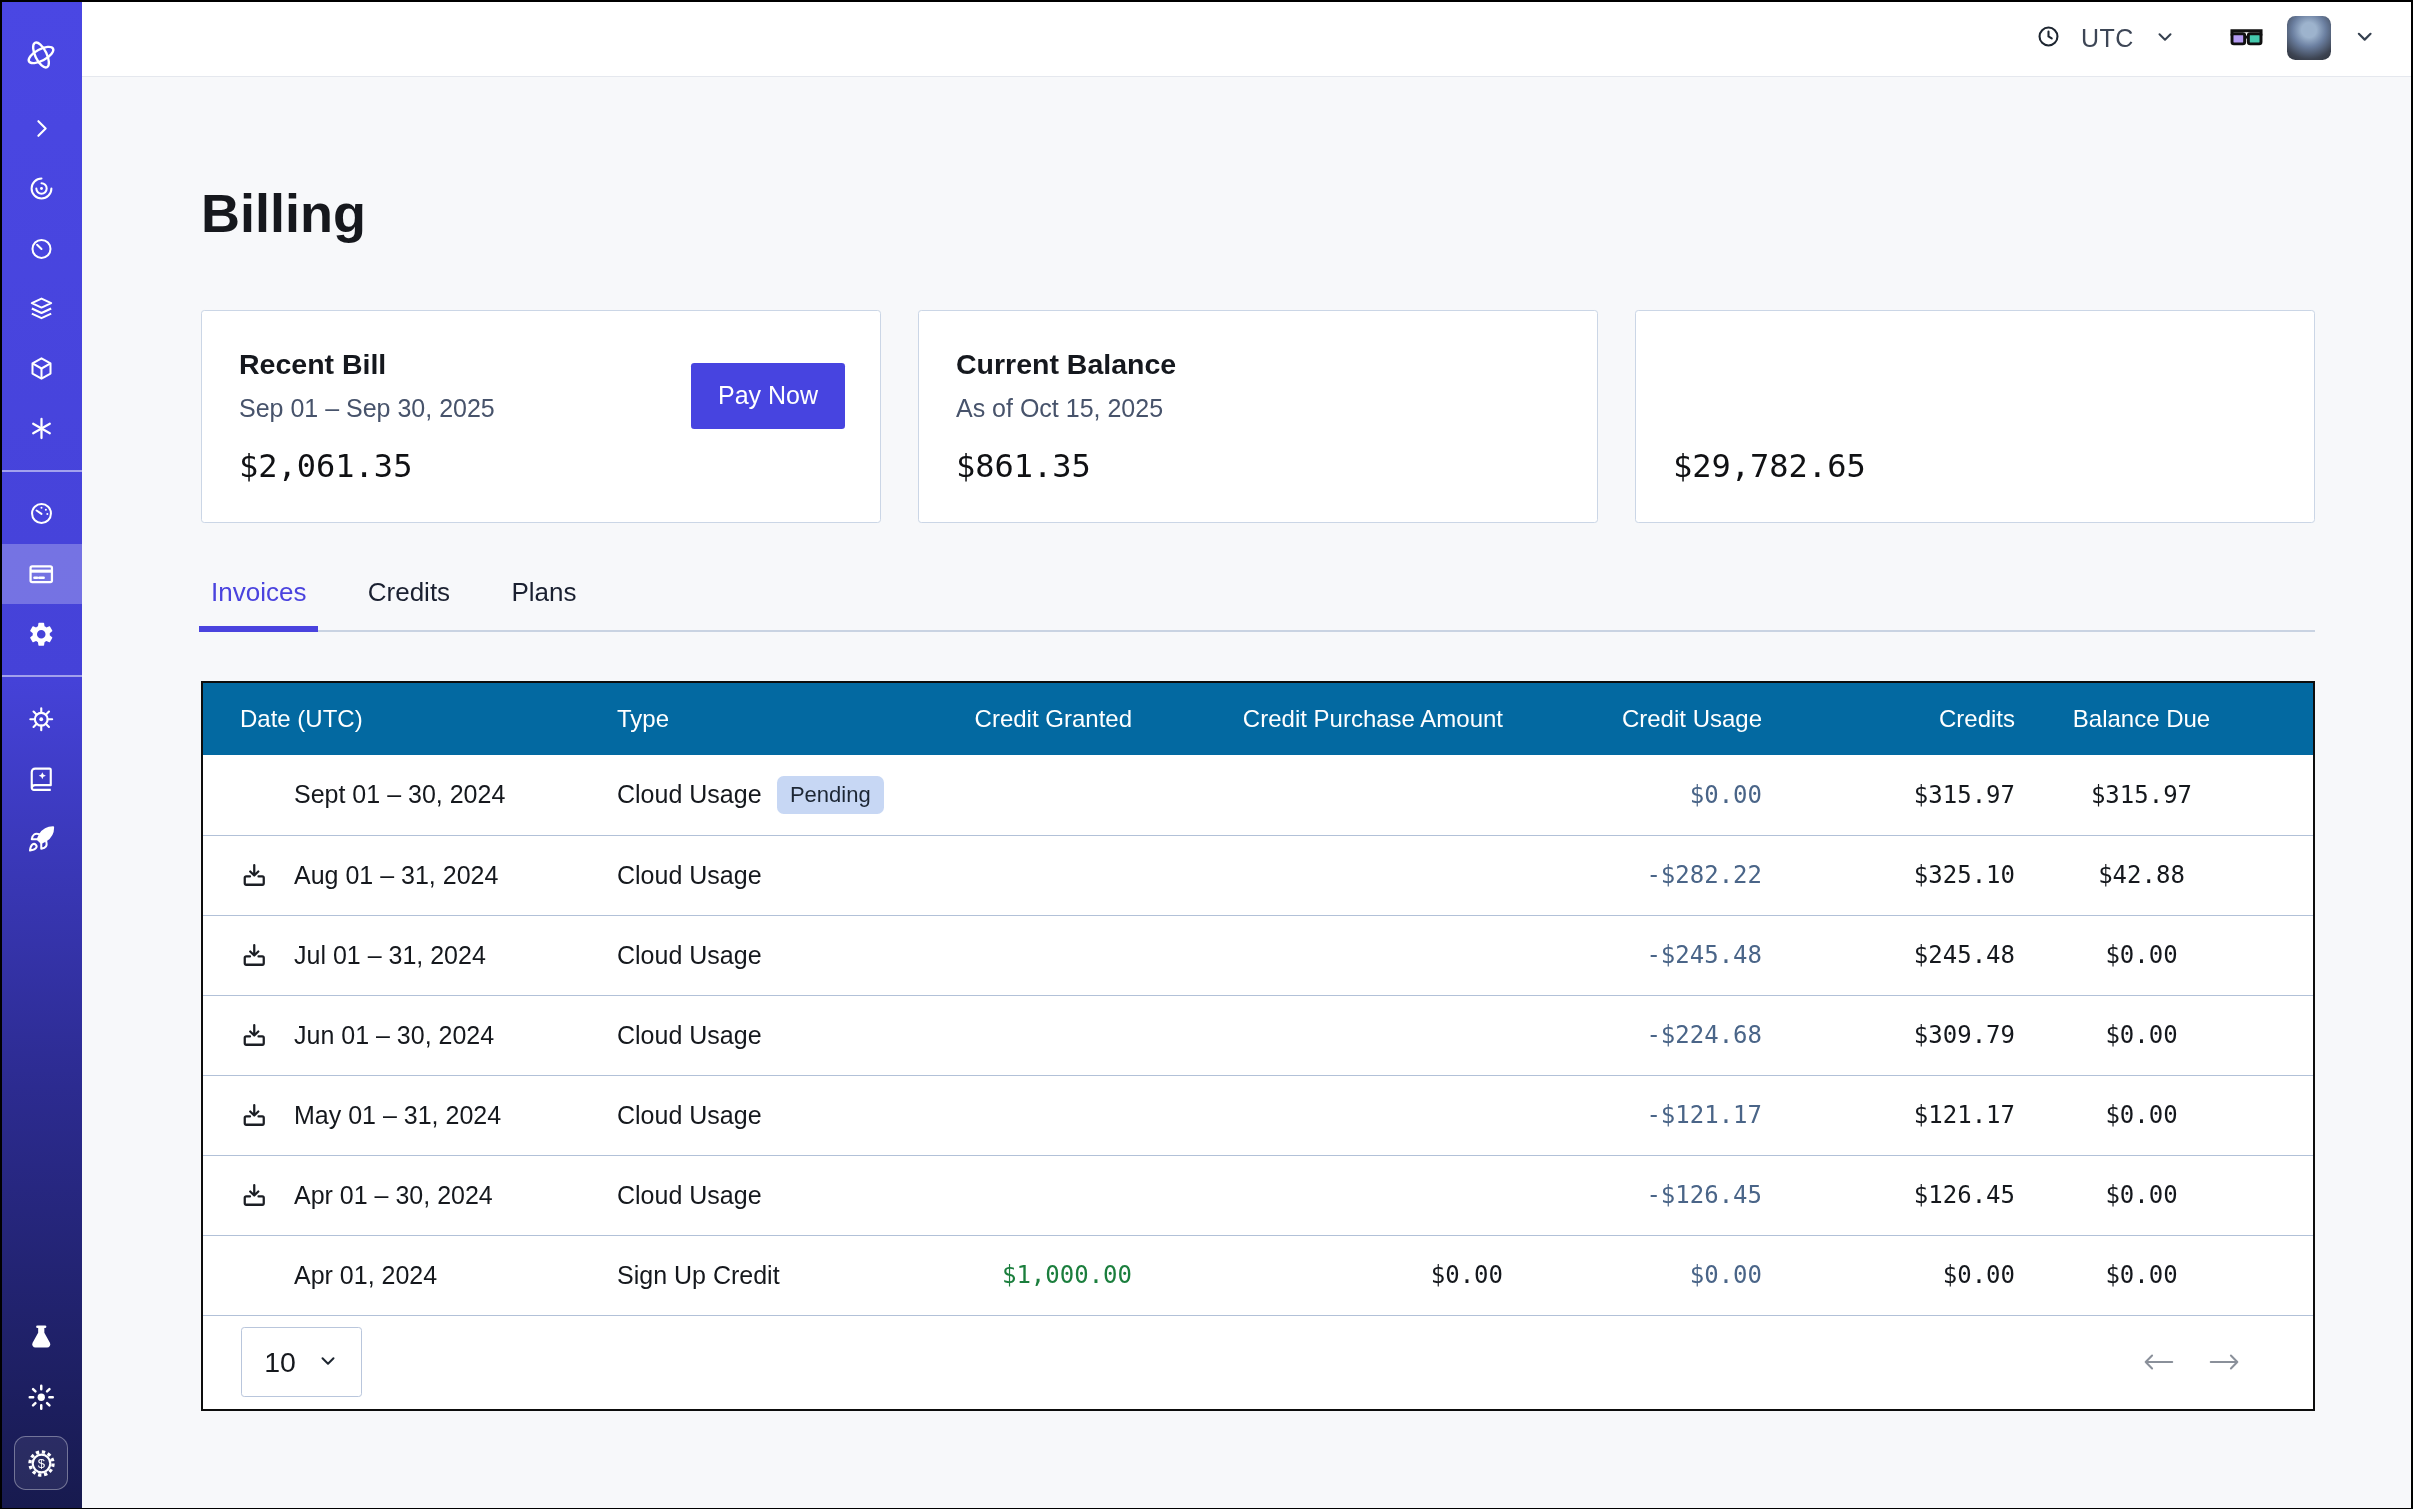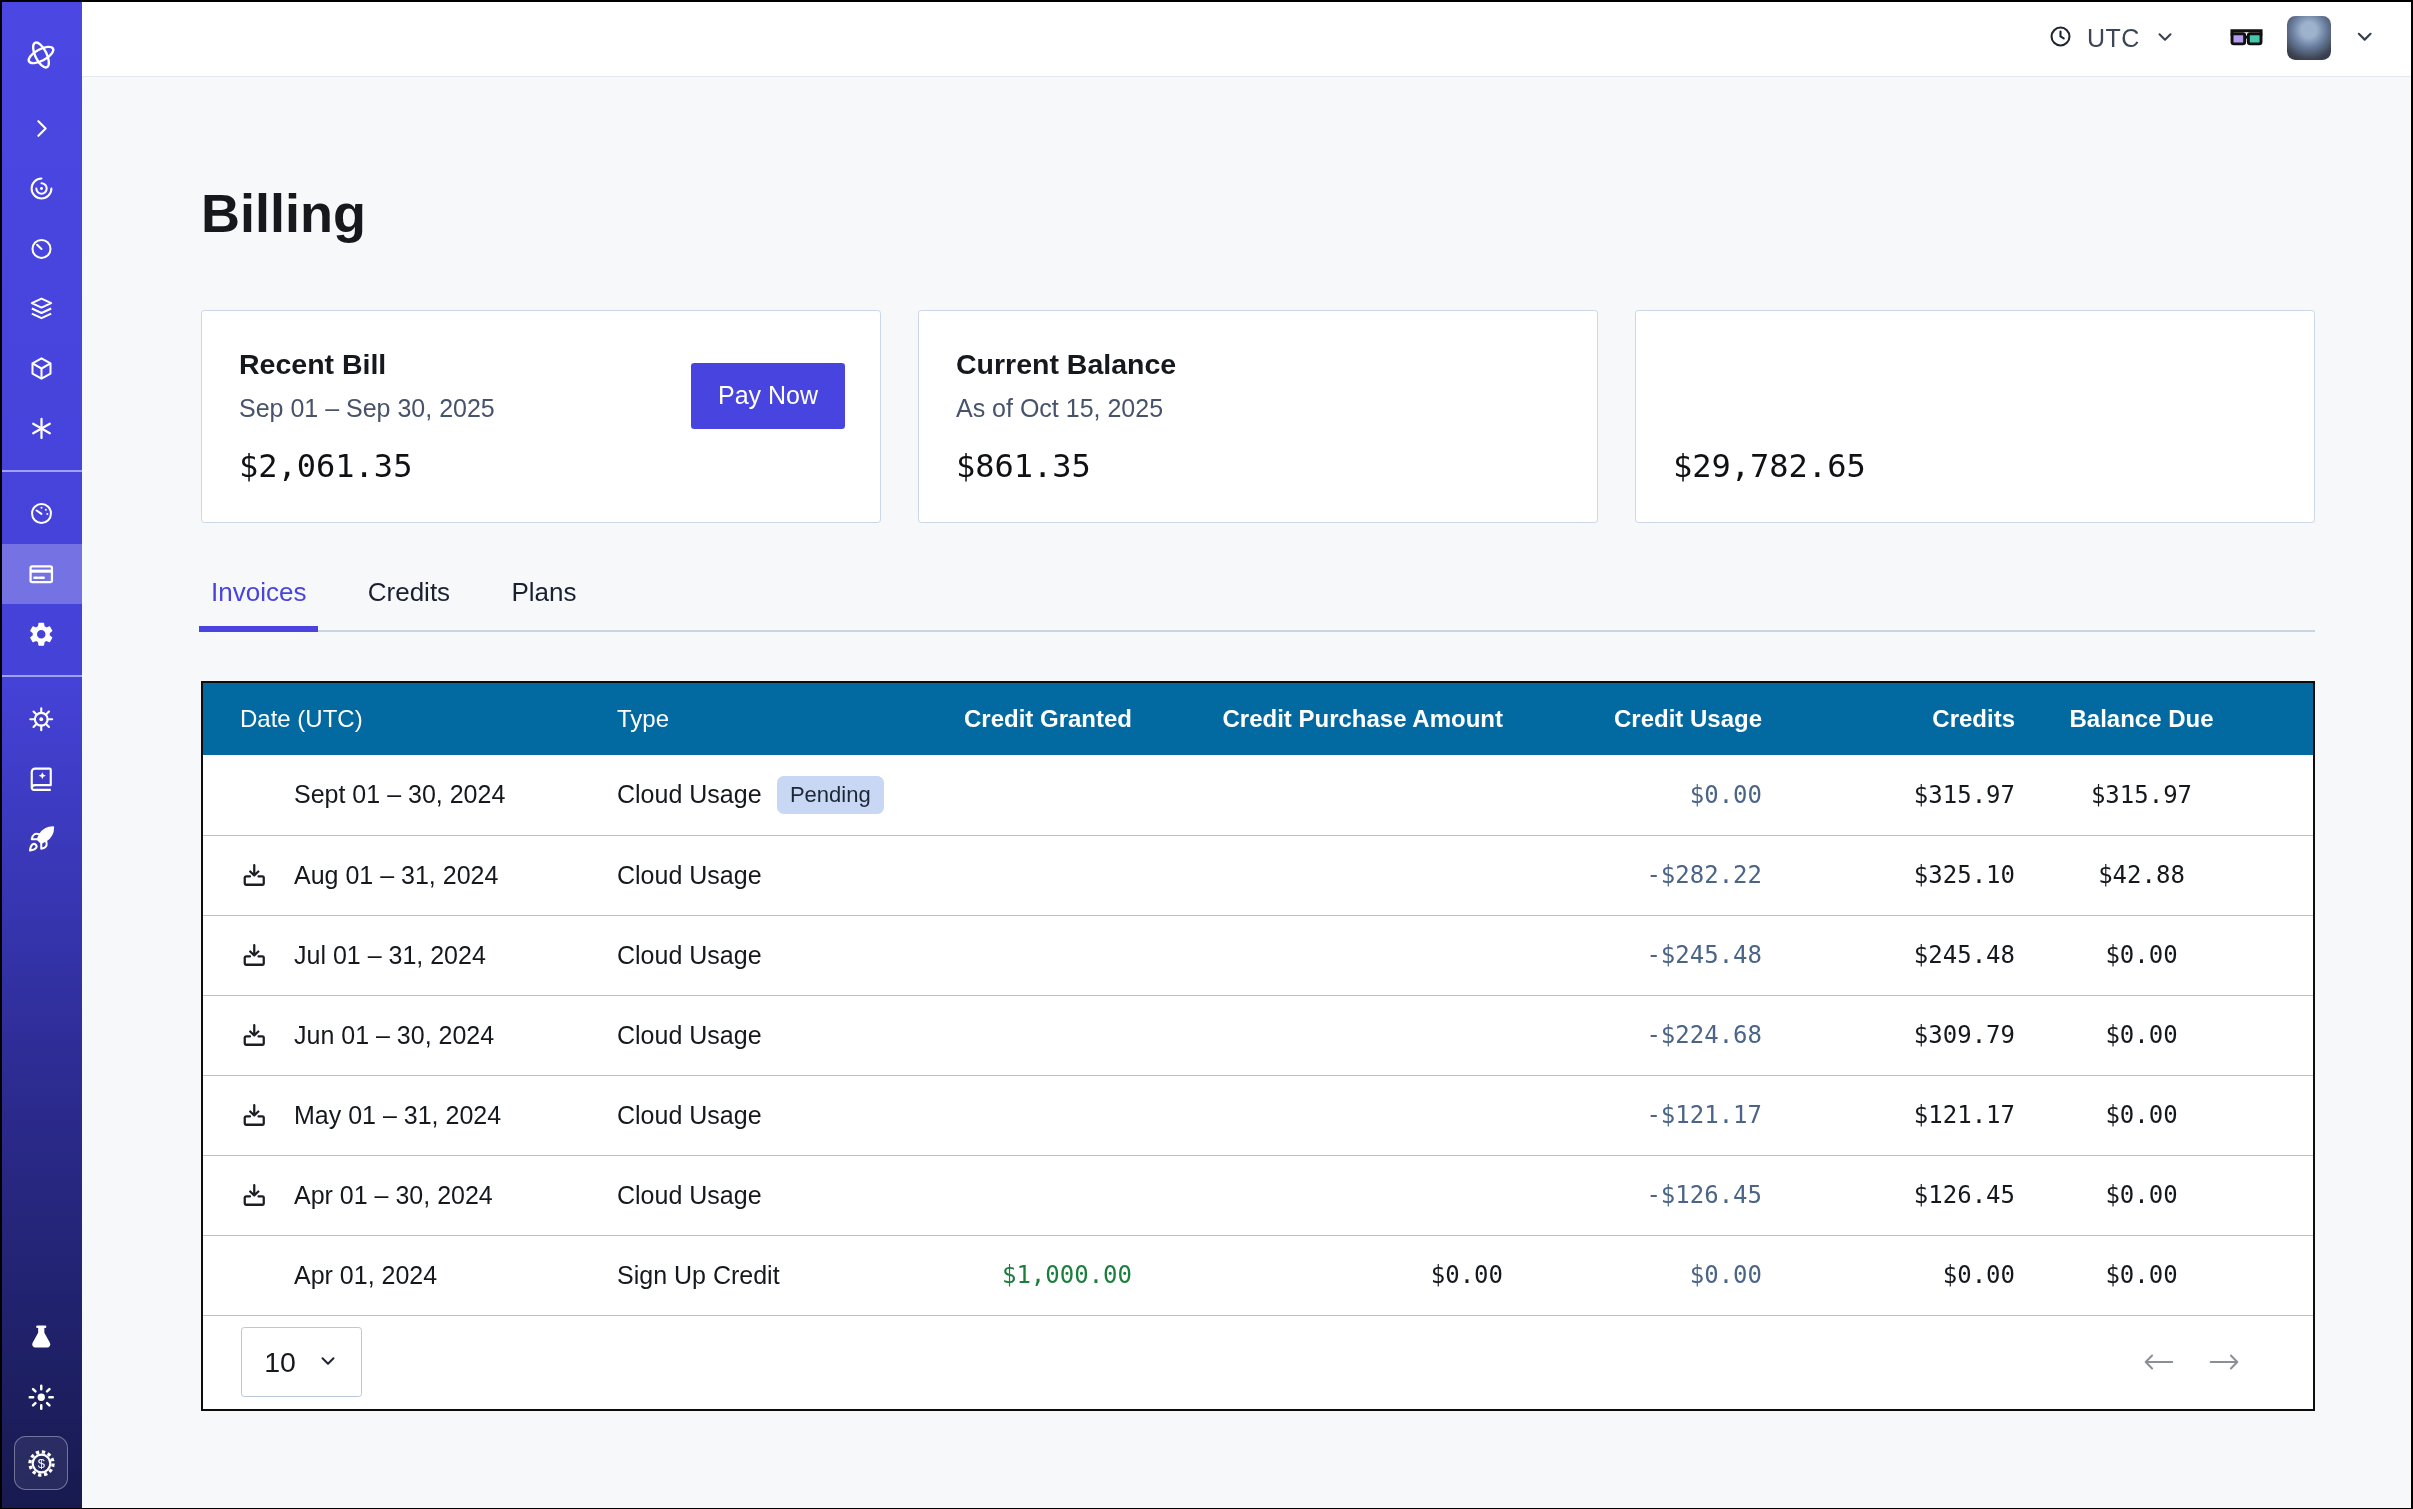--- a/index.html
+++ b/index.html
@@ -15,21 +15,21 @@
   .sb-divider { width:100%; height:1.7px; background:rgba(255,255,255,0.5); margin:11.7px 0; }
   .sb-spacer { flex:1; }
   .sb-badge-box { width:54px; height:54px; border:1.7px solid rgba(255,255,255,0.35); background:rgba(255,255,255,0.07);
     border-radius:11.7px; display:flex; align-items:center; justify-content:center; margin:8.4px 0 20px; cursor:pointer; color:#fff; }
   .sidebar svg { display:block; }
 
   
   .main { flex:1; display:flex; flex-direction:column; min-width:0; }
   .topbar { height:77px; flex:0 0 77px; background:#fff; border-bottom:1.7px solid #e5e8ee;
     display:flex; align-items:center; justify-content:flex-end; gap:22px; padding-right:37px; }
-  .tz { display:flex; align-items:center; gap:14px; cursor:pointer; }
+  .tz { display:flex; align-items:center; gap:20px; cursor:pointer; }
   .tz-label { font-size:25px; color:#3d4656; letter-spacing:0.4px; }
   .glasses { margin-left:30px; cursor:pointer; }
   .avatar { width:44px; height:44px; border-radius:8.4px; cursor:pointer;
     background:radial-gradient(circle at 50% 32%, #9db3cd 0 20%, #6b7fa0 45%, #3d4452 78%, #2e333d 100%); }
 
   .content { flex:1; background:#f7f8fa; padding-left:119px; overflow:hidden; }
   h1.page-title { margin-top:104px; font-size:54px; line-height:64px; font-weight:700; color:#16181d; }
 
   
   .cards { display:flex; gap:37px; width:2114px; margin-top:65px; }
@@ -49,21 +49,21 @@
 
   
   .invoice-table { width:2114px; margin-top:49px; border:2.5px solid #0d0d0d; background:#fff; }
   .tr, .thead { display:grid; grid-template-columns:377px 377px 212px 371px 259px 253px 1fr; align-items:center; }
   .thead { background:#0369a1; height:72px; }
   .th { color:#fff; font-size:24px; font-weight:400; }
   .td { font-size:25px; color:#15181d; }
   .tr { height:80px; border-top:1.7px solid #b2c1d8; }
   .cell-l { padding-left:37px; display:flex; align-items:center; }
   .cell-r { text-align:right; padding-right:37px; font-family:"DejaVu Sans Mono", monospace; font-size:24px; }
-  .cell-r.sans { font-family:"Liberation Sans", sans-serif; font-size:24px;font-weight:bold; }
+  .cell-r.sans { font-family:"Liberation Sans", sans-serif; font-size:24px; }
   .cell-r.last { padding-right:82px;text-align:center; }
   .dl-slot { width:54px; display:flex; align-items:center; color:#1b1e24; cursor:pointer; }
   .dl-slot.empty { cursor:default; }
   .usage { color:#4a6588; }
   .green { color:#1b7e3d; }
   .badge { display:inline-block; margin-left:15px; background:#c7d7f4; color:#1c2634; font-size:22px;
     padding:5.9px 13.4px; border-radius:6.7px; }
 
   
   .tfoot { height:94px; border-top:1.7px solid #b2c1d8; display:flex; align-items:center; justify-content:space-between;

